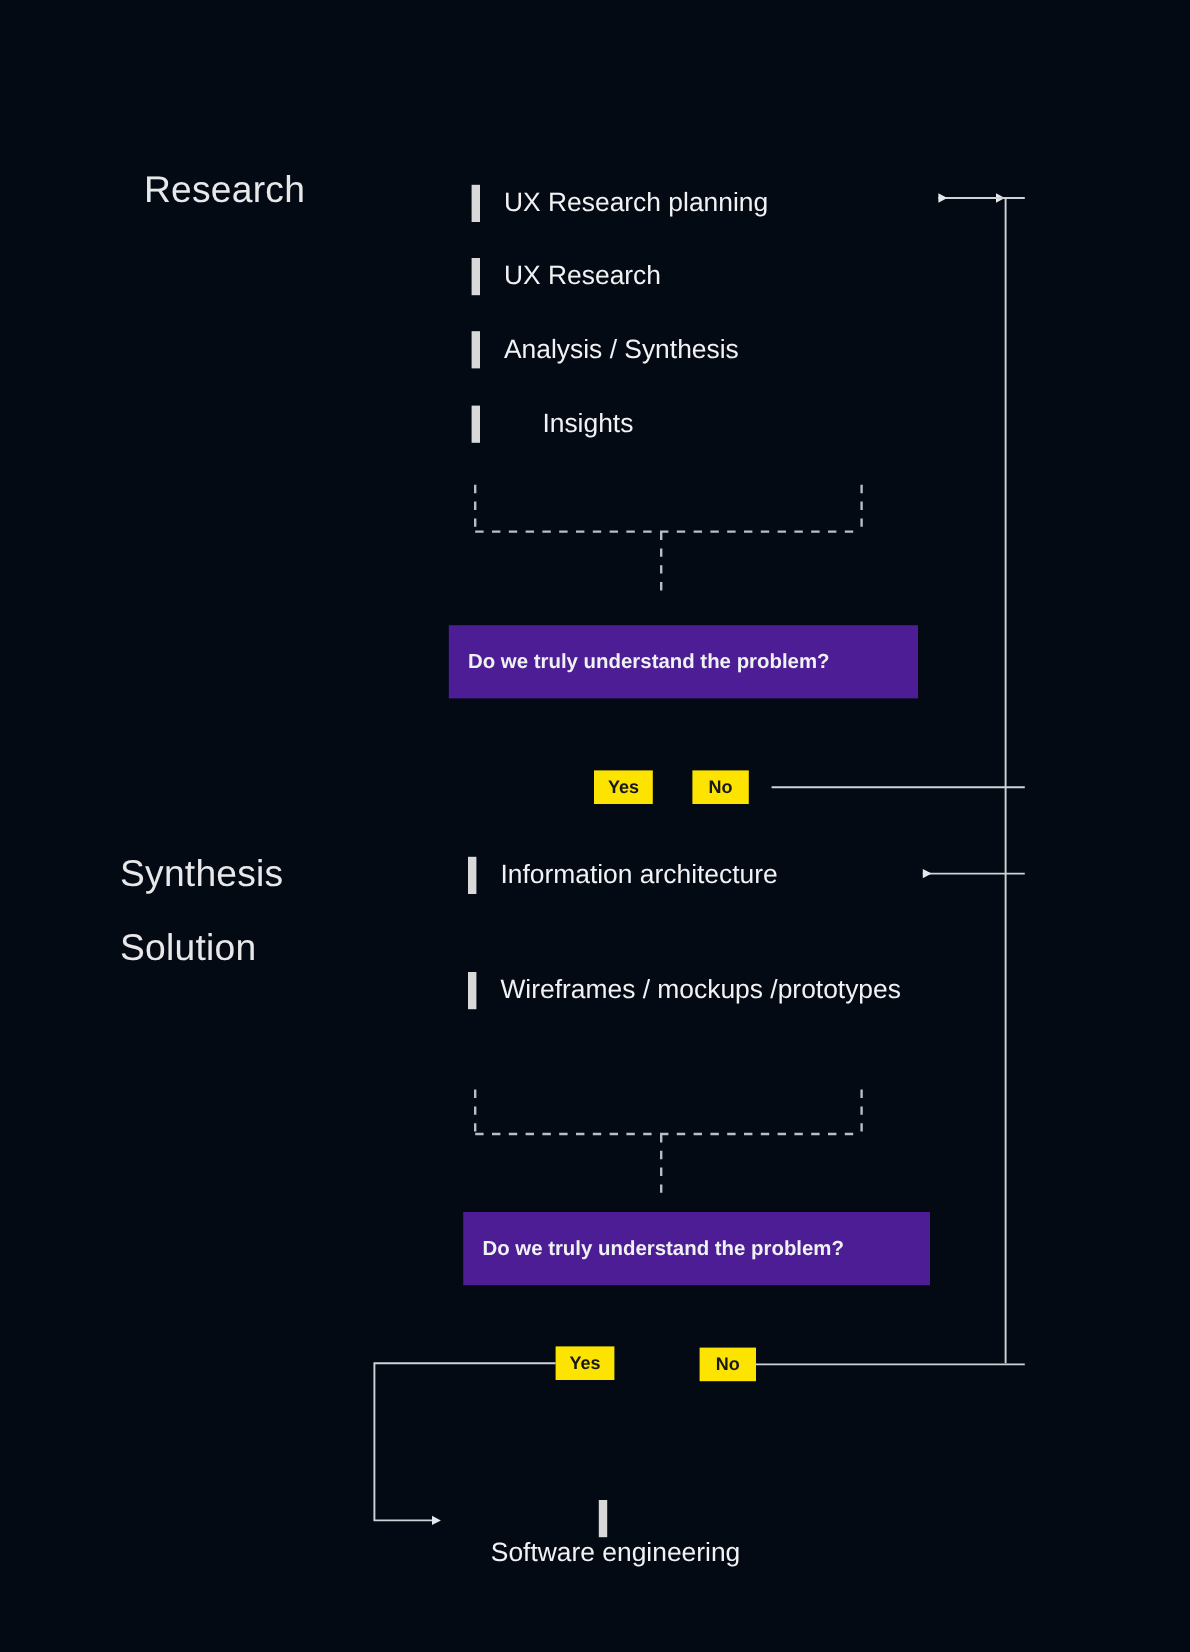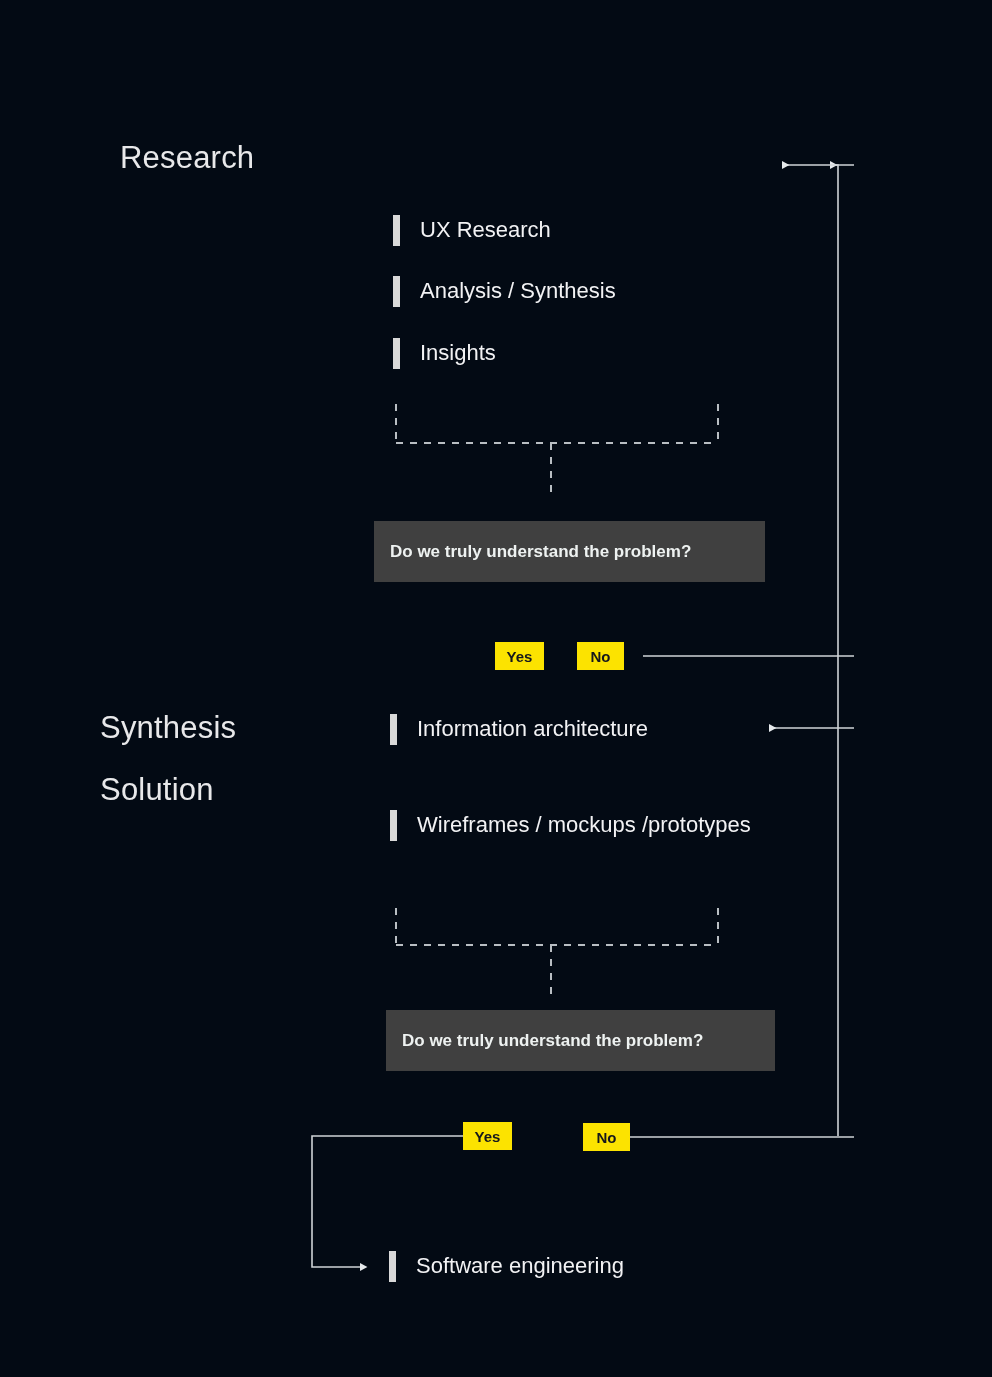--- a/index.html
+++ b/index.html
@@ -37,21 +37,21 @@
   }
   .step-label {
     color: #f2f2f4;
     font-size: 22px;
     font-weight: 400;
     margin-left: 20px;
     white-space: nowrap;
   }
   .decision-box {
     position: absolute;
-    background: #404040;
+    background: #4c1d95;
     display: flex;
     align-items: center;
     box-sizing: border-box;
   }
   .decision-text {
     color: #eef2f1;
     font-size: 17px;
     font-weight: bold;
     padding-left: 16px;
     white-space: nowrap;
@@ -121,32 +121,36 @@
       <path d="M630,1137 L878,1137"></path>
     </g>
 
     <g stroke="#cfd3d6" stroke-width="1.6" fill="none">
       <path d="M463,1136 L312,1136 L312,1267 L360,1267" marker-end="url(#arrowRight)"></path>
     </g>
   </svg>
 
   <div class="phase-title" style="left:120px; top:140px;">Research</div>
 
+  <div class="step" style="left:393px; top:153px;">
+    <span class="step-bar"></span>
+    <span class="step-label">UX Research planning</span>
+  </div>
 
   <div class="step" style="left:393px; top:214px;">
     <span class="step-bar"></span>
     <span class="step-label">UX Research</span>
   </div>
 
   <div class="step" style="left:393px; top:275px;">
     <span class="step-bar"></span>
     <span class="step-label">Analysis / Synthesis</span>
   </div>
 
-  <div class="step" style="left:393px; top:337px;">
+  <div class="step" style="left:393px; top:337px;gap:32px;">
     <span class="step-bar"></span>
     <span class="step-label">Insights</span>
   </div>
 
   <div class="decision-box" style="left:374px; top:521px; width:391px; height:61px;">
     <span class="decision-text">Do we truly understand the problem?</span>
   </div>
 
   <div class="badge" style="left:495px; top:642px; width:49px; height:28px;">
     <span class="badge-text">Yes</span>
@@ -175,18 +179,18 @@
   </div>
 
   <div class="badge" style="left:463px; top:1122px; width:49px; height:28px;">
     <span class="badge-text">Yes</span>
   </div>
 
   <div class="badge" style="left:583px; top:1123px; width:47px; height:28px;">
     <span class="badge-text">No</span>
   </div>
 
-  <div class="step" style="left:389px; top:1250px;">
+  <div class="step" style="left:389px; top:1250px;flex-direction:column;">
     <span class="step-bar"></span>
     <span class="step-label">Software engineering</span>
   </div>
 
 </div>
 
 </body></html>

